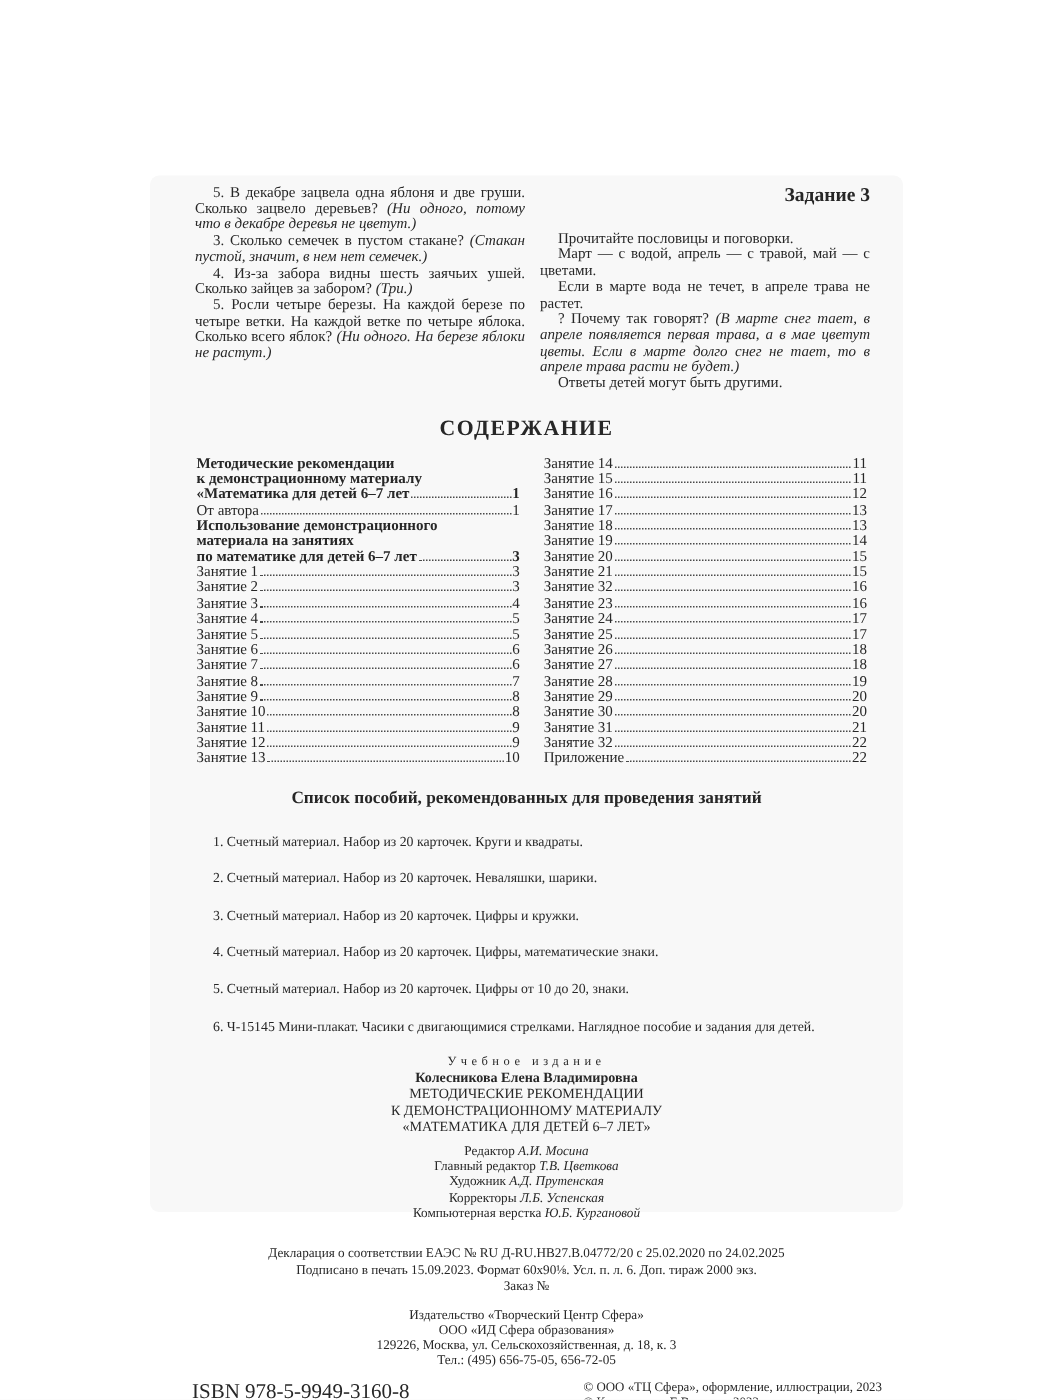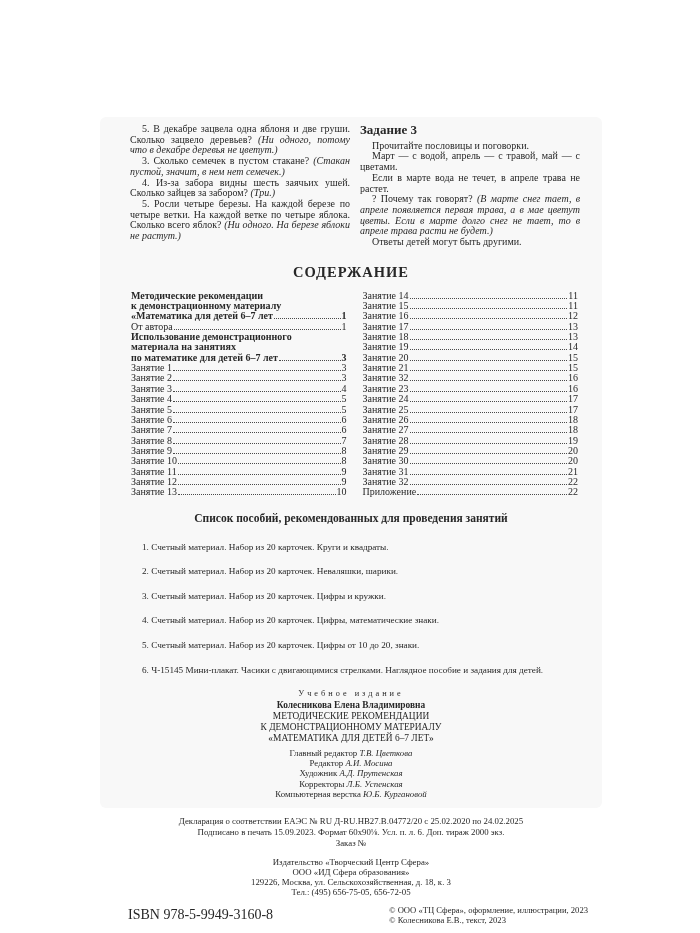--- a/index.html
+++ b/index.html
@@ -10,21 +10,21 @@
   .paper{
     position:absolute;left:100px;top:117px;width:502px;height:691px;
     background:#f8f8f8;color:#272727;border-radius:6px;
   }
   
   .top{display:flex;gap:10px;padding:7px 22px 0 30px;}
   .col-l{width:220px;font-size:10px;line-height:10.7px;text-align:justify;}
   .col-r{width:220px;font-size:10px;line-height:10.7px;text-align:justify;}
   .task,.para{margin:0;text-indent:12px;}
   .ans{font-style:italic;}
-  .task3-title{text-align:left;font-weight:bold;font-size:13px;margin:1px 0 5px;text-indent:0;}
+  .task3-title{text-align:right;font-weight:bold;font-size:13px;margin:1px 0 19px;text-indent:0;}
   
   .contents-title{text-align:center;font-weight:bold;font-size:14.5px;letter-spacing:1px;margin-top:16px;}
   .toc{display:flex;gap:16px;padding:10px 24px 0 31px;}
   .toc-col{flex:1;font-size:10px;line-height:10.35px;}
   .toc-line{white-space:nowrap;}
   .toc-row{display:flex;align-items:baseline;}
   .toc-row .lbl{white-space:nowrap;}
   .toc-row .leader{flex:1;border-bottom:1px dotted #4a4a4a;margin:0 1px 2px 1px;min-width:6px;}
   .toc-row .pg{white-space:nowrap;text-align:right;}
   .toc-bold{font-weight:bold;}
@@ -275,22 +275,22 @@
 
   <div class="edition">
     <div class="kicker">Учебное издание</div>
     <div class="author">Колесникова Елена Владимировна</div>
     <div class="etitle" id="edition-title">
         <div>МЕТОДИЧЕСКИЕ РЕКОМЕНДАЦИИ</div>
         <div>К ДЕМОНСТРАЦИОННОМУ МАТЕРИАЛУ</div>
         <div>«МАТЕМАТИКА ДЛЯ ДЕТЕЙ 6–7 ЛЕТ»</div>
       </div>
     <div class="staff" id="edition-staff">
+        <div><span class="rl">Редактор </span><span class="nm">А.И. Мосина</span></div>
         <div><span class="rl">Главный редактор </span><span class="nm">Т.В. Цветкова</span></div>
-        <div><span class="rl">Редактор </span><span class="nm">А.И. Мосина</span></div>
         <div><span class="rl">Художник </span><span class="nm">А.Д. Прутенская</span></div>
         <div><span class="rl">Корректоры </span><span class="nm">Л.Б. Успенская</span></div>
         <div><span class="rl">Компьютерная верстка </span><span class="nm">Ю.Б. Кургановой</span></div>
       </div>
   </div>
 
   <div class="printinfo" id="print-info">
       <div>Декларация о соответствии ЕАЭС № RU Д-RU.НВ27.В.04772/20 с 25.02.2020 по 24.02.2025</div>
       <div>Подписано в печать 15.09.2023. Формат 60х90⅛. Усл. п. л. 6. Доп. тираж 2000 экз.</div>
       <div>Заказ №</div>

